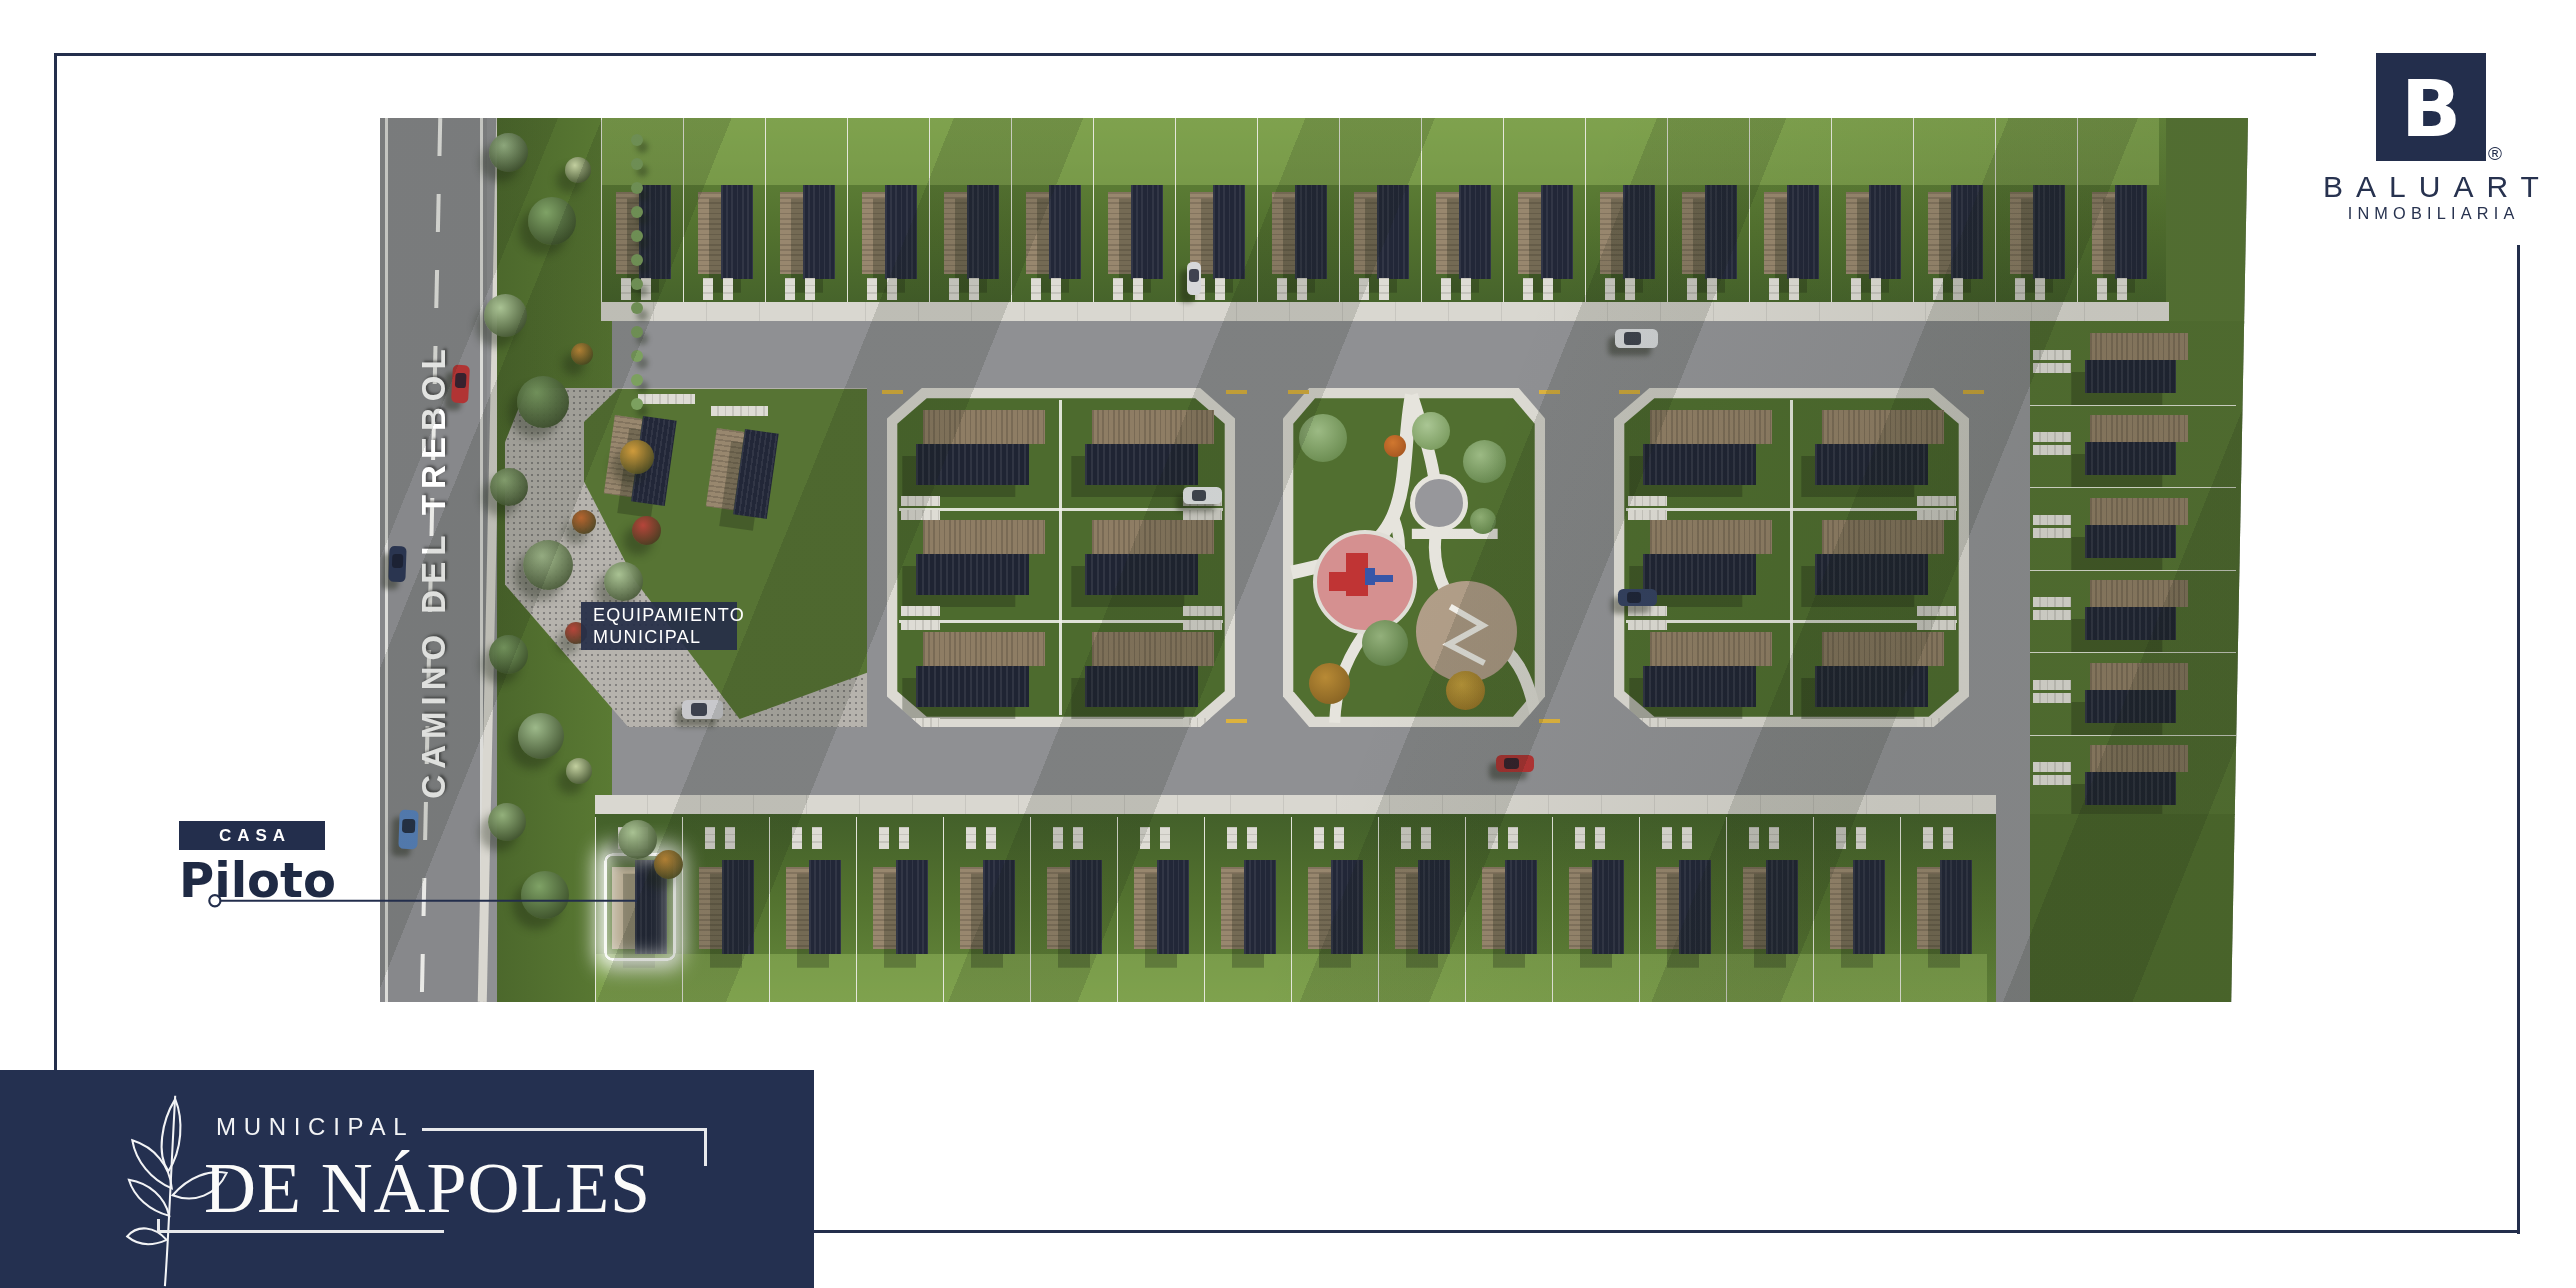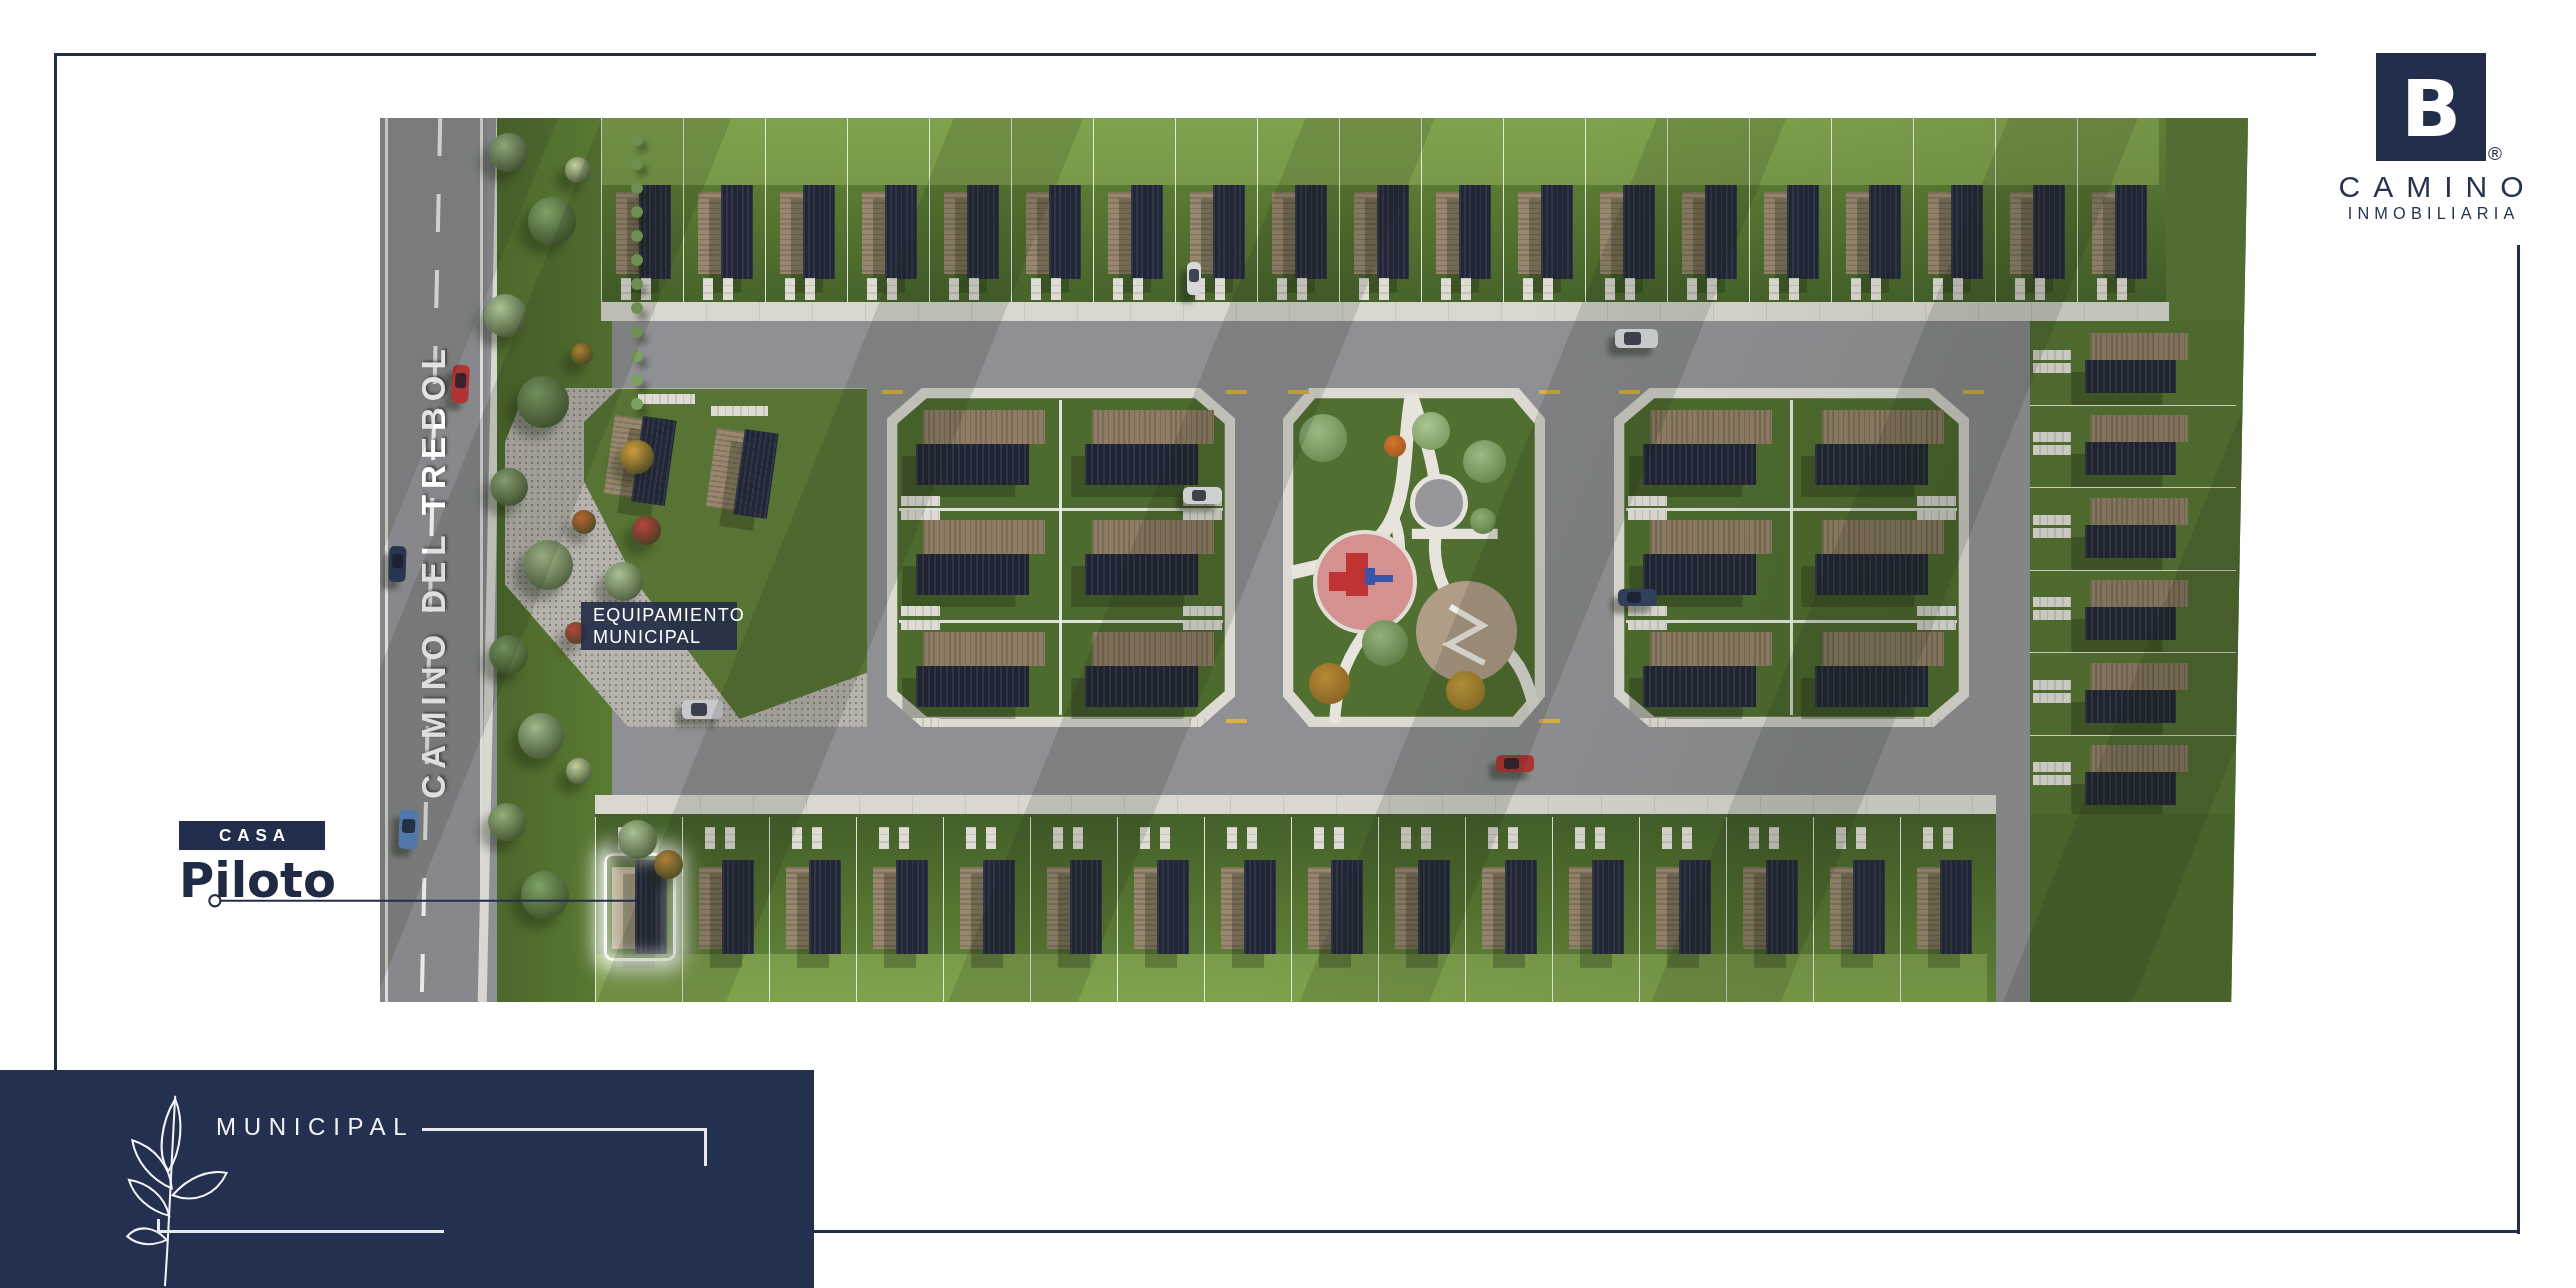--- a/index.html
+++ b/index.html
@@ -122,21 +122,21 @@
 
   <div class="frame" style="left:54px;top:53px;width:2262px;height:3.4px;"></div>
   <div class="frame" style="left:54px;top:53px;width:3.4px;height:1017px;"></div>
   <div class="frame" style="left:2517px;top:245px;width:3.4px;height:989px;"></div>
   <div class="frame" style="left:814px;top:1230px;width:1706px;height:3.4px;"></div>
 
   <div id="logo-box">
     <span id="logo-b">B</span>
   </div>
   <span id="logo-r">®</span>
-  <div id="brand-name">CAMINO</div>
+  <div id="brand-name">BALUART</div>
   <div id="brand-tag">INMOBILIARIA</div>
 
   <div id="scene">
 
     <div id="road-left">
       <div class="edge" style="left:5.2px;"></div>
       <div class="edge" style="left:100px;"></div>
       <div id="road-center-dash"></div>
     </div>
     <div class="v-sidewalk" style="left:107px;top:0;width:9.4px;height:100%;transform:rotate(1.2deg);"></div>
@@ -753,19 +753,20 @@
     <g stroke="#f2f3f5" stroke-width="2.4" fill="none">
       <path d="M 92 232 C 96 180 98 120 104 10"></path>
       <path d="M 104 14 C 88 40 82 78 96 98 C 112 74 114 38 104 14 Z"></path>
       <path d="M 100 118 C 76 108 58 86 54 62 C 80 70 98 92 100 118 Z"></path>
       <path d="M 101 126 C 120 104 144 96 164 100 C 152 126 126 136 101 126 Z"></path>
       <path d="M 97 150 C 74 144 56 128 50 108 C 74 112 92 128 97 150 Z"></path>
       <path d="M 94 178 C 76 186 60 184 48 174 C 60 160 80 162 94 178 Z"></path>
     </g>
   </svg>
   <div id="banner-title1">MUNICIPAL</div>
+  <div id="banner-title2">DE NÁPOLES</div>
   <div class="banner-line" style="left:422px;top:1128px;width:284px;height:2.6px;"></div>
   <div class="banner-line" style="left:704px;top:1128px;width:2.6px;height:38px;"></div>
   <div class="banner-line" style="left:157px;top:1219px;width:2.6px;height:13.7px;"></div>
   <div class="banner-line" style="left:157px;top:1230px;width:287px;height:2.6px;"></div>
 
 </div>
 
 
 </body></html>

